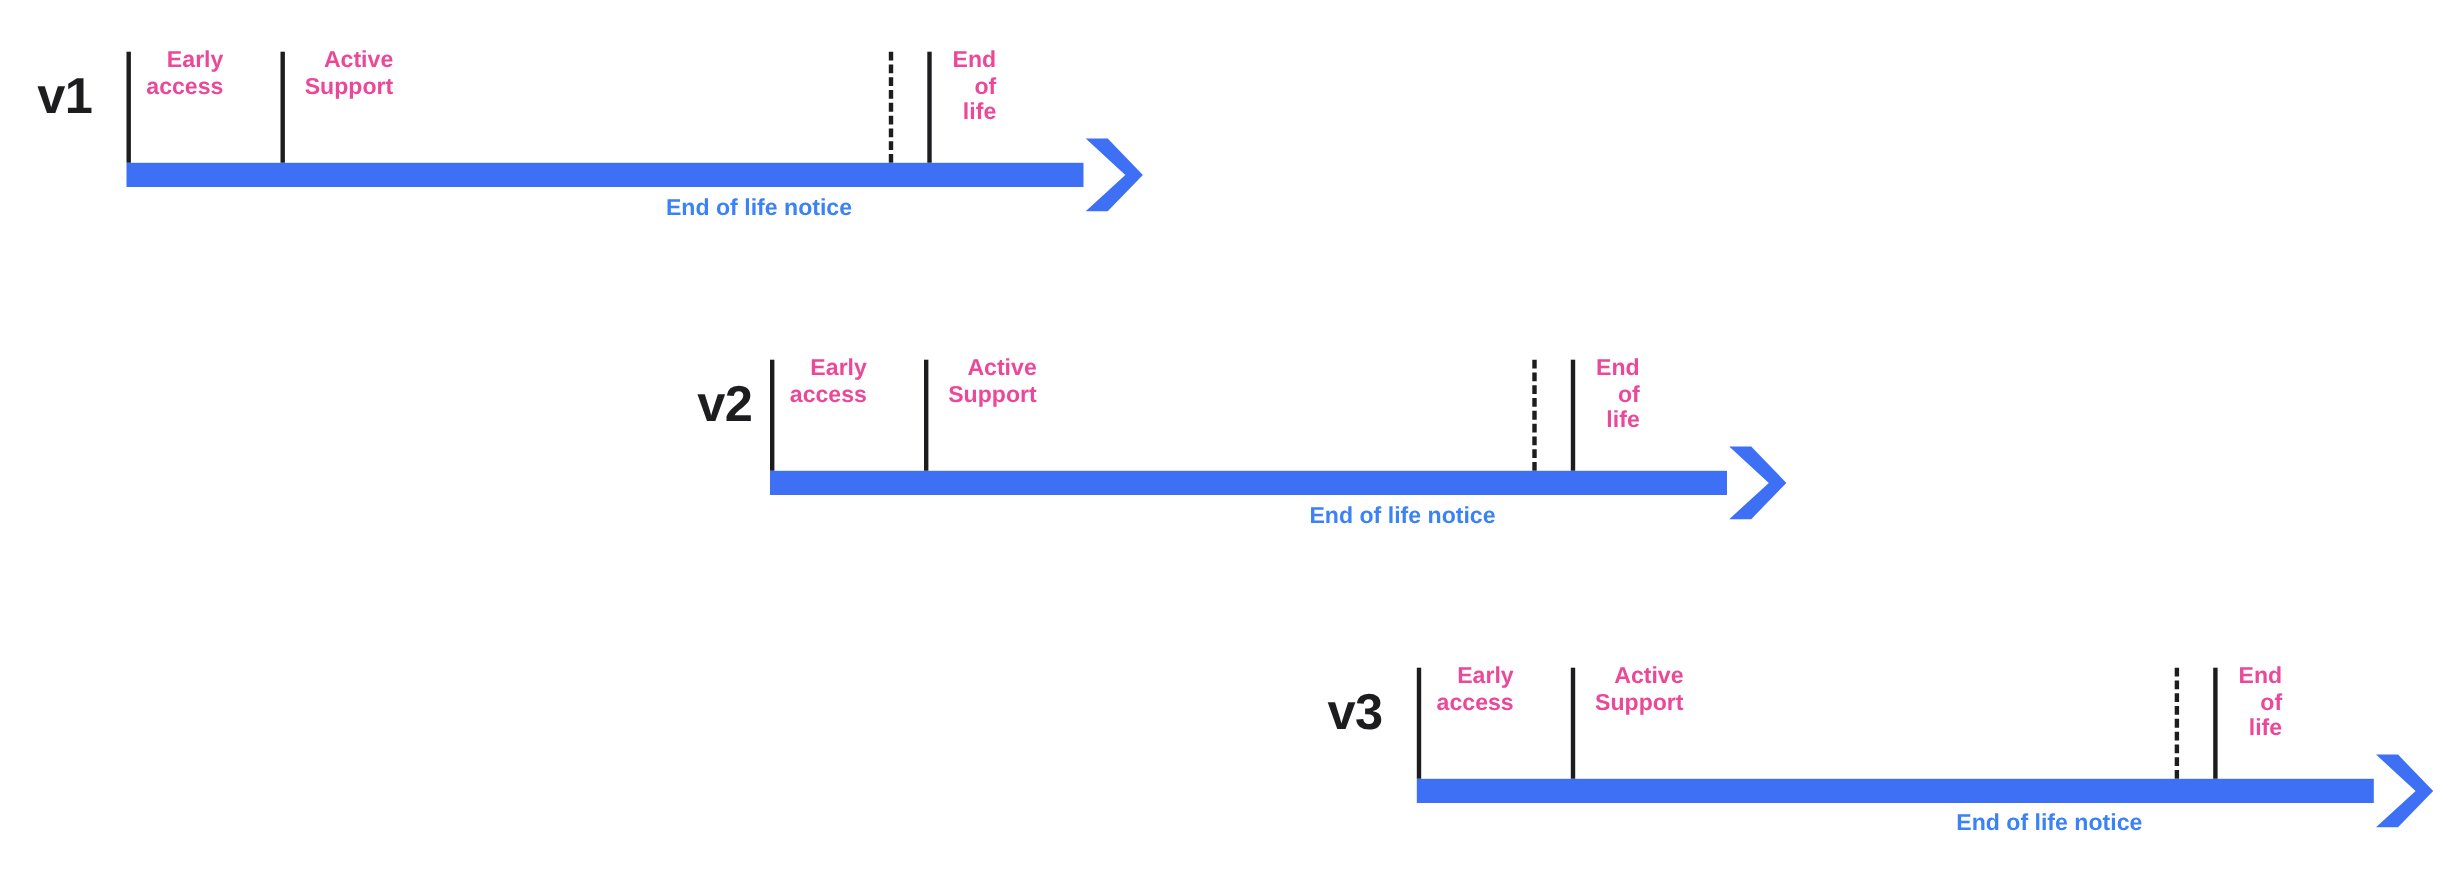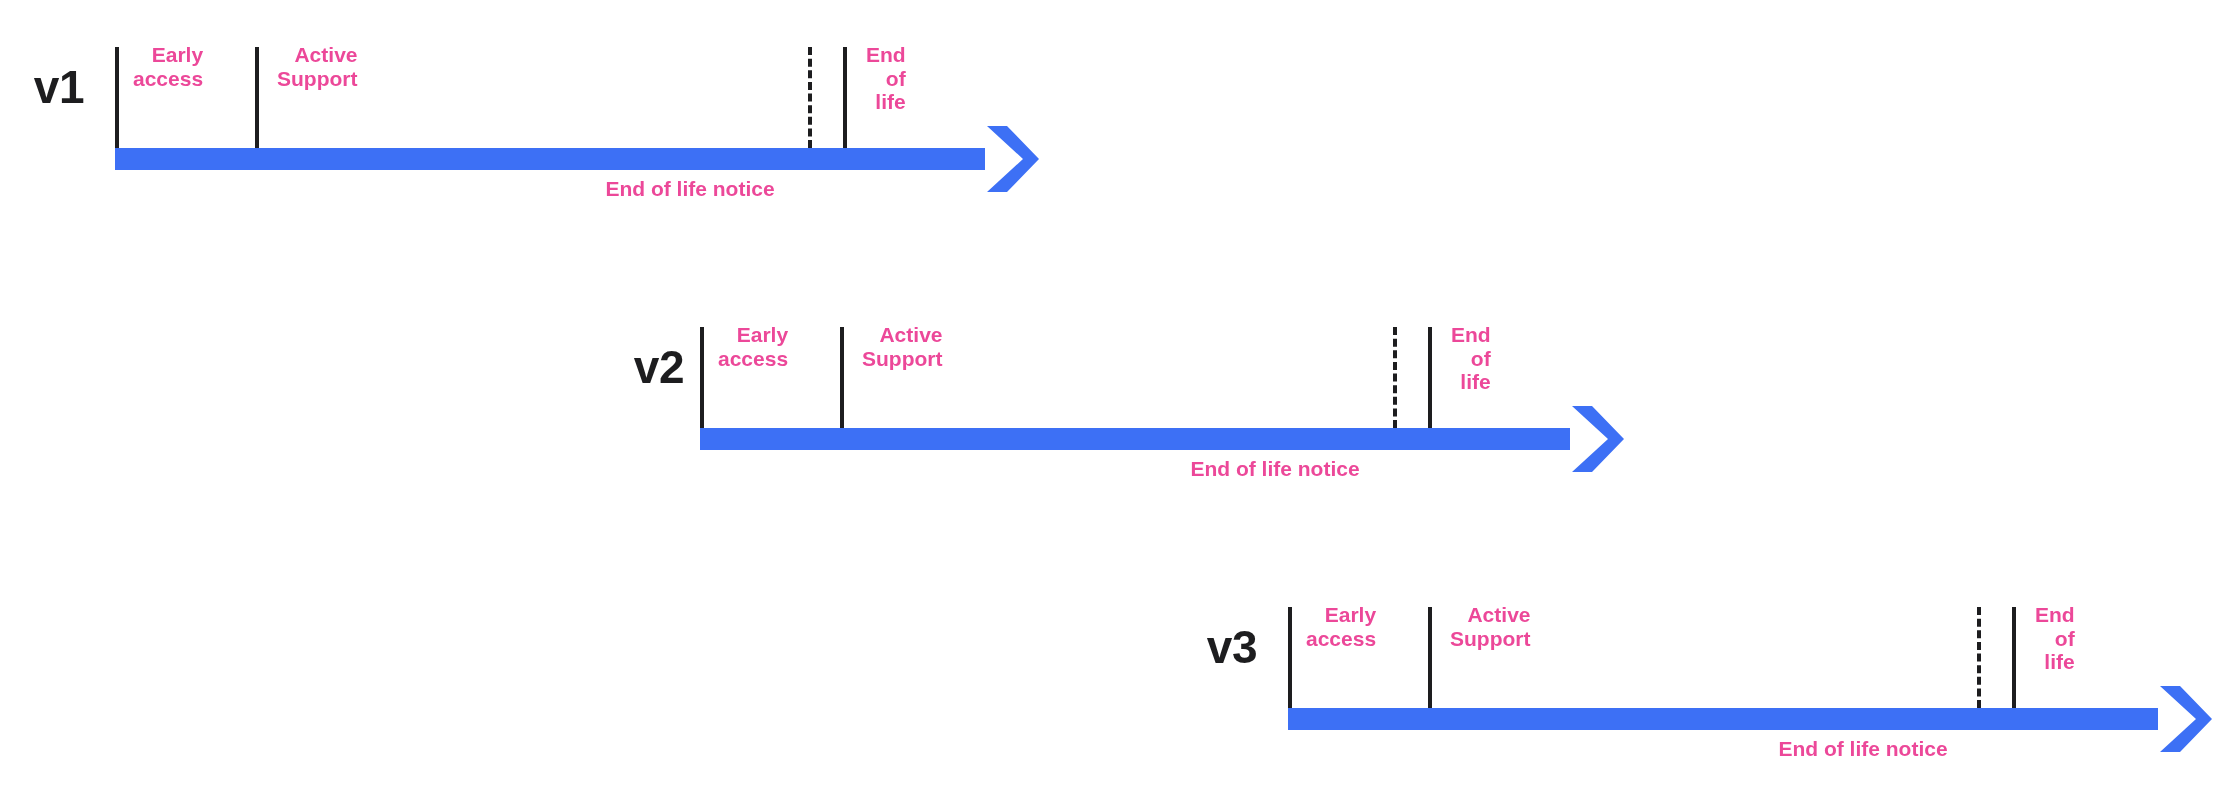--- a/index.html
+++ b/index.html
@@ -71,21 +71,21 @@
     position: absolute;
     overflow: visible;
   }
   .arrow-head svg { display: block; }
 
   
   .notice-label {
     position: absolute;
     font-size: 21px;
     font-weight: 700;
-    color: #ec4899;
+    color: #3b82f6;
     line-height: 1;
     white-space: nowrap;
     text-align: center;
     transform: translateX(-50%);
   }
 </style>
 </head>
 <body>
 
 <div id="canvas">

